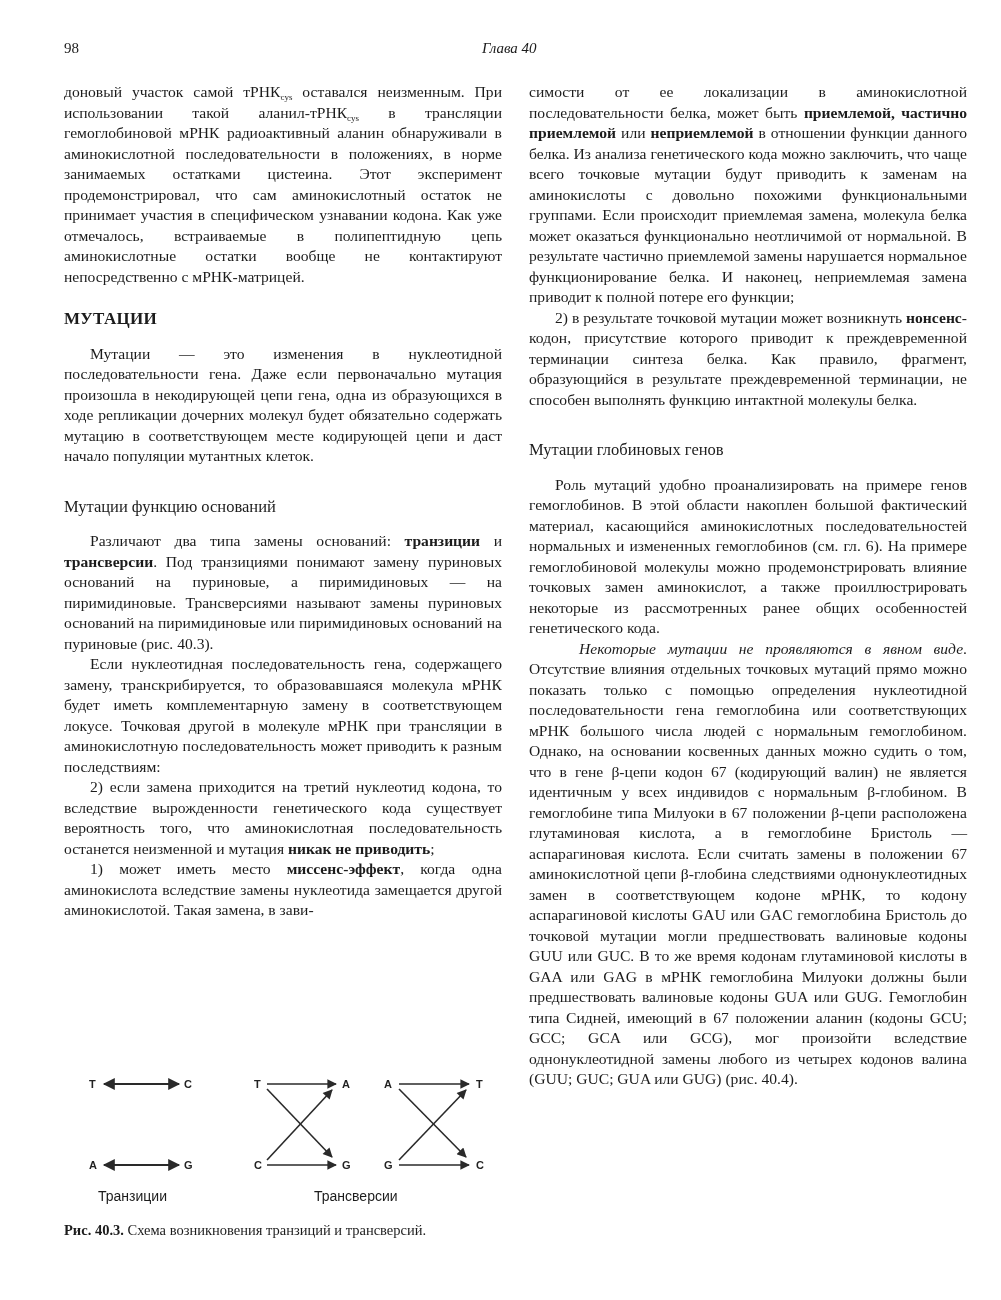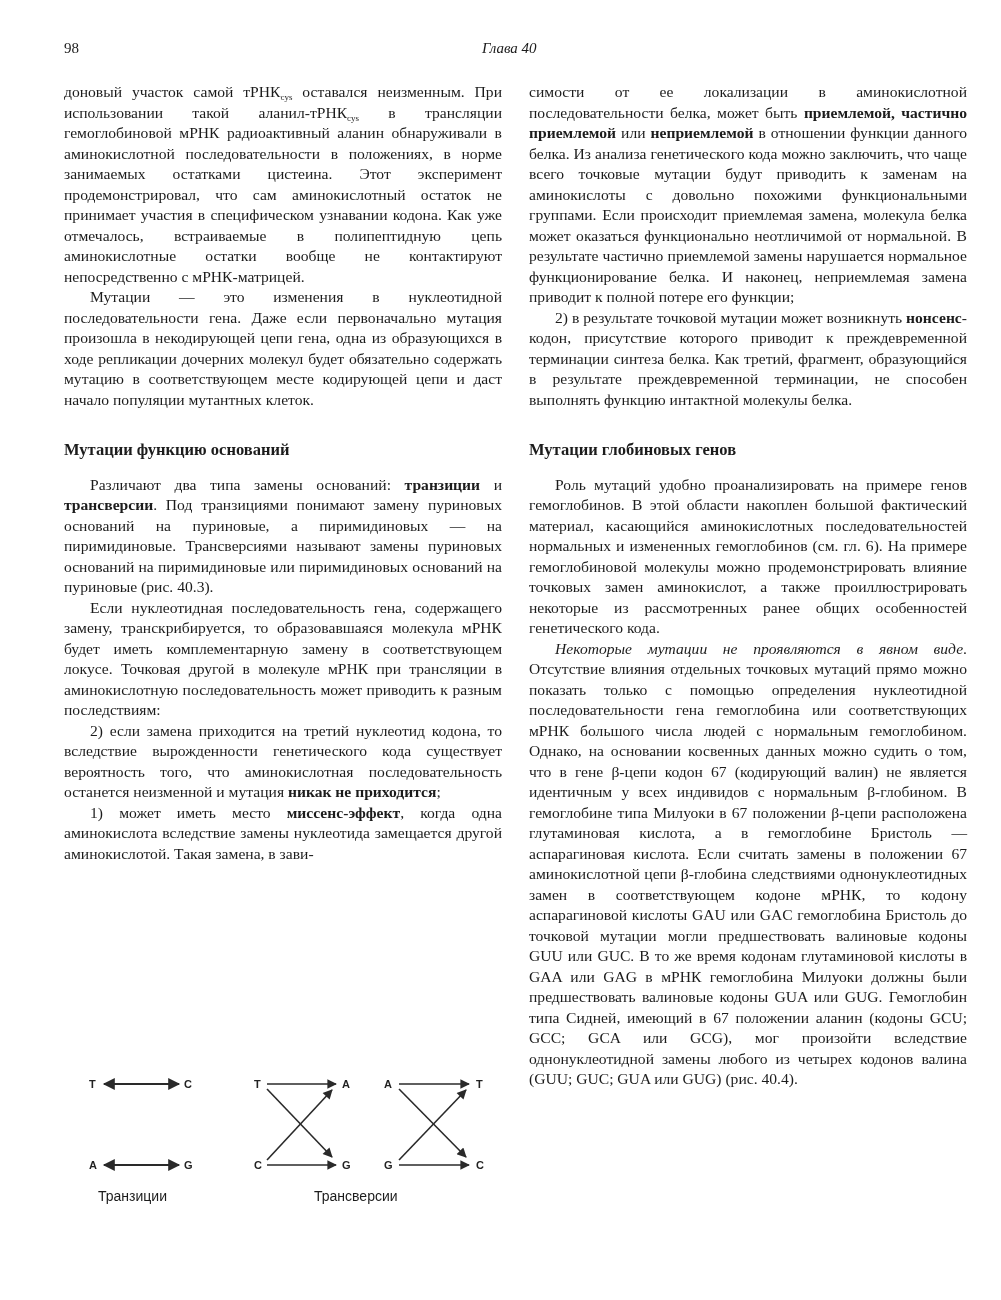--- a/index.html
+++ b/index.html
@@ -12,63 +12,64 @@
   .page-number { position: absolute; left: 0; top: 0; }
   .chapter-title { position: absolute; left: 418px; top: 0; font-style: italic; text-align: center; }
 
   .column { position: absolute; top: 82px; font-size: 15.6px; line-height: 20.5px; text-align: justify; hyphens: manual; }
   .col-left { left: 64px; width: 438px; }
   .col-right { left: 529px; width: 438px; }
 
   p { margin: 0; }
   .indent { text-indent: 26px; }
   b, .bold { font-weight: bold; }
-  i, .ital { font-style: italic; }
+  i, .ital { font-style: italic; margin-left: 24px; }
   sub { font-size: 9px; vertical-align: -3px; line-height: 0; margin-top: 29px; }
 
   h2.section { font-size: 17px; font-weight: bold; margin: 22px 0 14px 0; letter-spacing: 0.3px; }
-  h3.subsection { font-size: 16.5px; font-weight: bold; margin: 30px 0 14px 0; }
+  h3.subsection { font-size: 16.5px; font-weight: normal; margin: 30px 0 14px 0; }
 
   .figure { position: absolute; left: 64px; top: 1072px; width: 450px; height: 180px; }
   .figure svg { position: absolute; left: 0; top: 0; }
   .fig-caption { position: absolute; left: 0; top: 150px; font-size: 14.5px; white-space: nowrap; }
   .fig-label {
     position: absolute; font-family: "Liberation Sans", "DejaVu Sans", sans-serif; font-size: 14px;
   }
   .node { font-family: "Liberation Sans", "DejaVu Sans", sans-serif; font-weight: bold; font-size: 11px; fill: #222; }
 </style>
 </head>
 <body>
 
 <div class="running-head">
   <span class="page-number">98</span>
   <span class="chapter-title">Глава 40</span>
 </div>
 
 <div class="column col-left">
   <p><span>доновый участок самой тРНК</span><sub>cys</sub><span> оставался неизменным. При использовании такой аланил-тРНК</span><sub>cys</sub><span> в трансляции гемоглобиновой мРНК радиоактивный аланин обнаруживали в аминокислотной последовательности в положениях, в норме занимаемых остатками цистеина. Этот эксперимент продемонстрировал, что сам аминокислотный остаток не принимает участия в специфическом узнавании кодона. Как уже отмечалось, встраиваемые в полипептидную цепь аминокислотные остатки вообще не контактируют непосредственно с мРНК-матрицей.</span></p>
 
+  <h2 class="section">МУТАЦИИ</h2>
 
   <p class="indent">Мутации — это изменения в нуклеотидной последовательности гена. Даже если первоначально мутация произошла в некодирующей цепи гена, одна из образующихся в ходе репликации дочерних молекул будет обязательно содержать мутацию в соответствующем месте кодирующей цепи и даст начало популяции мутантных клеток.</p>
 
   <h3 class="subsection">Мутации функцию оснований</h3>
 
   <p class="indent"><span>Различают два типа замены оснований: </span><b>транзиции</b><span> и </span><b>трансверсии</b><span>. Под транзициями понимают замену пуриновых оснований на пуриновые, а пиримидиновых — на пиримидиновые. Трансверсиями называют замены пуриновых оснований на пиримидиновые или пиримидиновых оснований на пуриновые (рис. 40.3).</span></p>
 
   <p class="indent">Если нуклеотидная последовательность гена, содержащего замену, транскрибируется, то образовавшаяся молекула мРНК будет иметь комплементарную замену в соответствующем локусе. Точковая другой в молекуле мРНК при трансляции в аминокислотную последовательность может приводить к разным последствиям:</p>
 
-  <p class="indent"><span>2) если замена приходится на третий нуклеотид кодона, то вследствие вырожденности генетического кода существует вероятность того, что аминокислотная последовательность останется неизменной и мутация </span><b>никак не приходится</b><span>;</span></p>
+  <p class="indent"><span>2) если замена приходится на третий нуклеотид кодона, то вследствие вырожденности генетического кода существует вероятность того, что аминокислотная последовательность останется неизменной и мутация </span><b>никак не приводить</b><span>;</span></p>
 
   <p class="indent"><span>1) может иметь место </span><b>миссенс-эффект</b><span>, когда одна аминокислота вследствие замены нуклеотида замещается другой аминокислотой. Такая замена, в зави-</span></p>
 </div>
 
 <div class="column col-right">
   <p><span>симости от ее локализации в аминокислотной последовательности белка, может быть </span><b>приемлемой, частично приемлемой</b><span> или </span><b>неприемлемой</b><span> в отношении функции данного белка. Из анализа генетического кода можно заключить, что чаще всего точковые мутации будут приводить к заменам на аминокислоты с довольно похожими функциональными группами. Если происходит приемлемая замена, молекула белка может оказаться функционально неотличимой от нормальной. В результате частично приемлемой замены нарушается нормальное функционирование белка. И наконец, неприемлемая замена приводит к полной потере его функции;</span></p>
 
-  <p class="indent"><span>2) в результате точковой мутации может возникнуть </span><b>нонсенс</b><span>-кодон, присутствие которого приводит к преждевременной терминации синтеза белка. Как третий, фрагмент, образующийся в результате преждевременной терминации, не способен выполнять функцию интактной молекулы белка.</span></p>
+  <p class="indent"><span>2) в результате точковой мутации может возникнуть </span><b>нонсенс</b><span>-кодон, присутствие которого приводит к преждевременной терминации синтеза белка. Как правило, фрагмент, образующийся в результате преждевременной терминации, не способен выполнять функцию интактной молекулы белка.</span></p>
 
   <h3 class="subsection">Мутации глобиновых генов</h3>
 
   <p class="indent">Роль мутаций удобно проанализировать на примере генов гемоглобинов. В этой области накоплен большой фактический материал, касающийся аминокислотных последовательностей нормальных и измененных гемоглобинов (см. гл. 6). На примере гемоглобиновой молекулы можно продемонстрировать влияние точковых замен аминокислот, а также проиллюстрировать некоторые из рассмотренных ранее общих особенностей генетического кода.</p>
 
   <p class="indent"><i>Некоторые мутации не проявляются в явном виде</i><span>. Отсутствие влияния отдельных точковых мутаций прямо можно показать только с помощью определения нуклеотидной последовательности гена гемоглобина или соответствующих мРНК большого числа людей с нормальным гемоглобином. Однако, на основании косвенных данных можно судить о том, что в гене β-цепи кодон 67 (кодирующий валин) не является идентичным у всех индивидов с нормальным β-глобином. В гемоглобине типа Милуоки в 67 положении β-цепи расположена глутаминовая кислота, а в гемоглобине Бристоль — аспарагиновая кислота. Если считать замены в положении 67 аминокислотной цепи β-глобина следствиями однонуклеотидных замен в соответствующем кодоне мРНК, то кодону аспарагиновой кислоты GAU или GAC гемоглобина Бристоль до точковой мутации могли предшествовать валиновые кодоны GUU или GUC. В то же время кодонам глутаминовой кислоты в GAA или GAG в мРНК гемоглобина Милуоки должны были предшествовать валиновые кодоны GUA или GUG. Гемоглобин типа Сидней, имеющий в 67 положении аланин (кодоны GCU; GCC; GCA или GCG), мог произойти вследствие однонуклеотидной замены любого из четырех кодонов валина (GUU; GUC; GUA или GUG) (рис. 40.4).</span></p>
 </div>
 
 <div class="figure">
   <svg width="450" height="150" viewBox="0 0 450 150">
@@ -105,13 +106,14 @@
       <text class="node" x="412" y="16">T</text>
       <line x1="335" y1="17" x2="402" y2="85" stroke="#2a2a2a" stroke-width="1.6" marker-end="url(#ah)"></line>
       <line x1="335" y1="88" x2="402" y2="18" stroke="#2a2a2a" stroke-width="1.6" marker-end="url(#ah)"></line>
       <text class="node" x="320" y="97">G</text>
       <line x1="335" y1="93" x2="405" y2="93" stroke="#2a2a2a" stroke-width="1.6" marker-end="url(#ah)"></line>
       <text class="node" x="412" y="97">C</text>
     </g>
   </svg>
   <span class="fig-label" style="left:34px; top:116px;">Транзиции</span>
   <span class="fig-label" style="left:250px; top:116px;">Трансверсии</span>
+  <div class="fig-caption"><b>Рис. 40.3.</b><span> Схема возникновения транзиций и трансверсий.</span></div>
 </div>
 
 </body></html>

